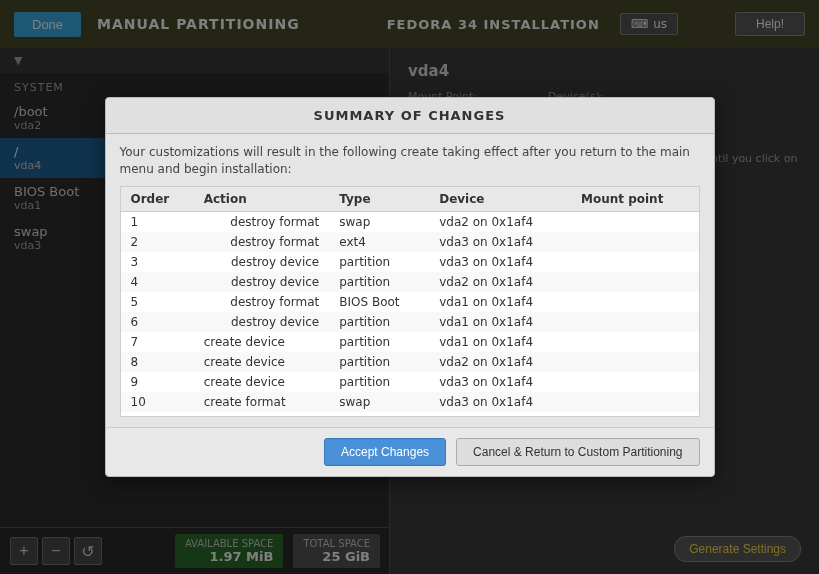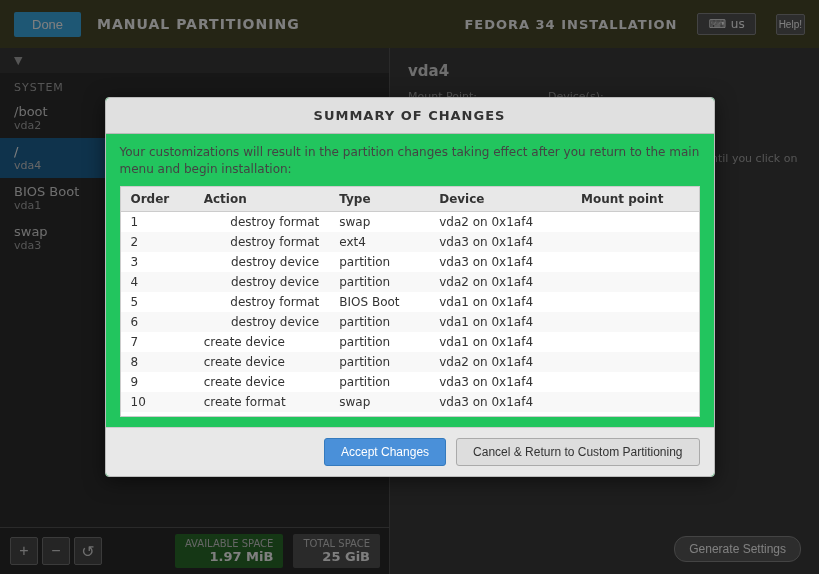--- a/index.html
+++ b/index.html
@@ -61,24 +61,25 @@
       font-size: 12px;
       border-radius: 2px;
       display: flex;
       align-items: center;
       gap: 5px;
     }
     .help-button {
       background: #5a5a5a;
       color: #fff;
       border: 1px solid #888;
-      padding: 4px 2px;
-      font-size: 10px;
-      cursor: pointer;
-      border-radius: 2px;
+      padding: 4px 20px;
+      font-size: 12px;
+      cursor: pointer;
+      border-radius: 2px;
+      margin-left: 37px;
     }
 
     
     .main-content {
       display: flex;
       height: calc(574px - 48px);
       position: relative;
     }
 
     
@@ -172,21 +173,21 @@
     }
     .right-panel-note {
       color: #aaa;
       font-size: 11px;
       margin-top: 20px;
       line-height: 1.5;
     }
     .generate-settings-btn {
       background: #5a5a5a;
       border: 1px solid #888;
-      color: #ffffff;
+      color: #fde047;
       padding: 5px 14px;
       font-size: 12px;
       cursor: pointer;
       border-radius: 12px;
     }
 
     
     .sidebar-bottom {
       position: absolute;
       bottom: 0;
@@ -237,21 +238,21 @@
       position: absolute;
       top: 0; left: 0; right: 0; bottom: 0;
       background: rgba(0,0,0,0.5);
       display: flex;
       align-items: center;
       justify-content: center;
       z-index: 100;
     }
 
     .modal {
-      background: #22c55e;
+      background: #e5e5e5;
       border: 1px solid #bbb;
       border-radius: 4px;
       width: 610px;
       max-height: 380px;
       display: flex;
       flex-direction: column;
       box-shadow: 0 4px 20px rgba(0,0,0,0.5);
     }
     .modal-header {
       background: #e0e0e0;
@@ -429,21 +430,21 @@
     <div style="position:absolute;bottom:12px;right:18px;">
       <button class="generate-settings-btn">Generate Settings</button>
     </div>
   </div>
 </div>
 
 <div class="modal-overlay">
   <div class="modal">
     <div class="modal-header">SUMMARY OF CHANGES</div>
     <div class="modal-body">
-      <div class="modal-intro">Your customizations will result in the partition changes taking effect after you return to the main menu and begin installation:</div>
+      <div class="modal-intro">Your customizations will result in the following create taking effect after you return to the main menu and begin installation:</div>
       <div class="modal-table-wrapper">
         <table class="modal-table">
           <thead>
             <tr>
               <th>Order</th>
               <th>Action</th>
               <th>Type</th>
               <th>Device</th>
               <th>Mount point</th>
             </tr>

